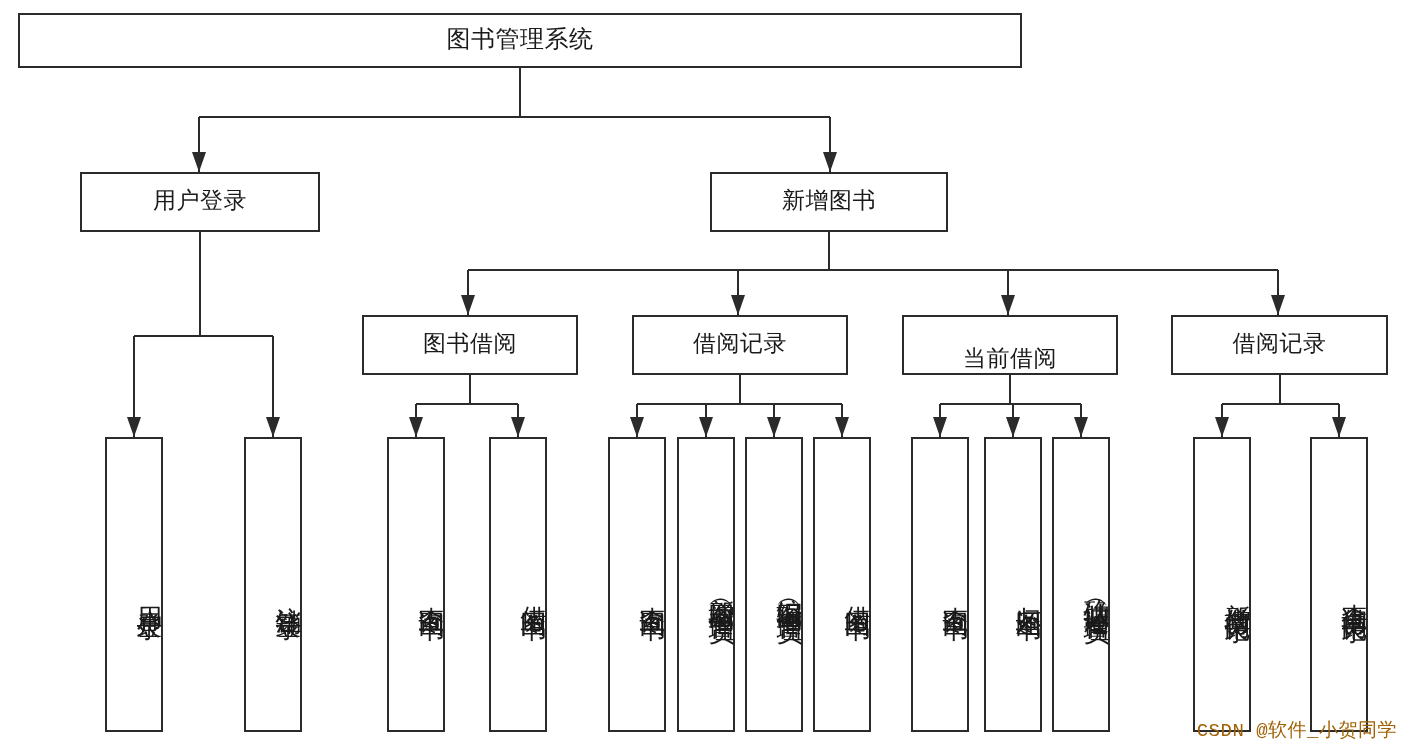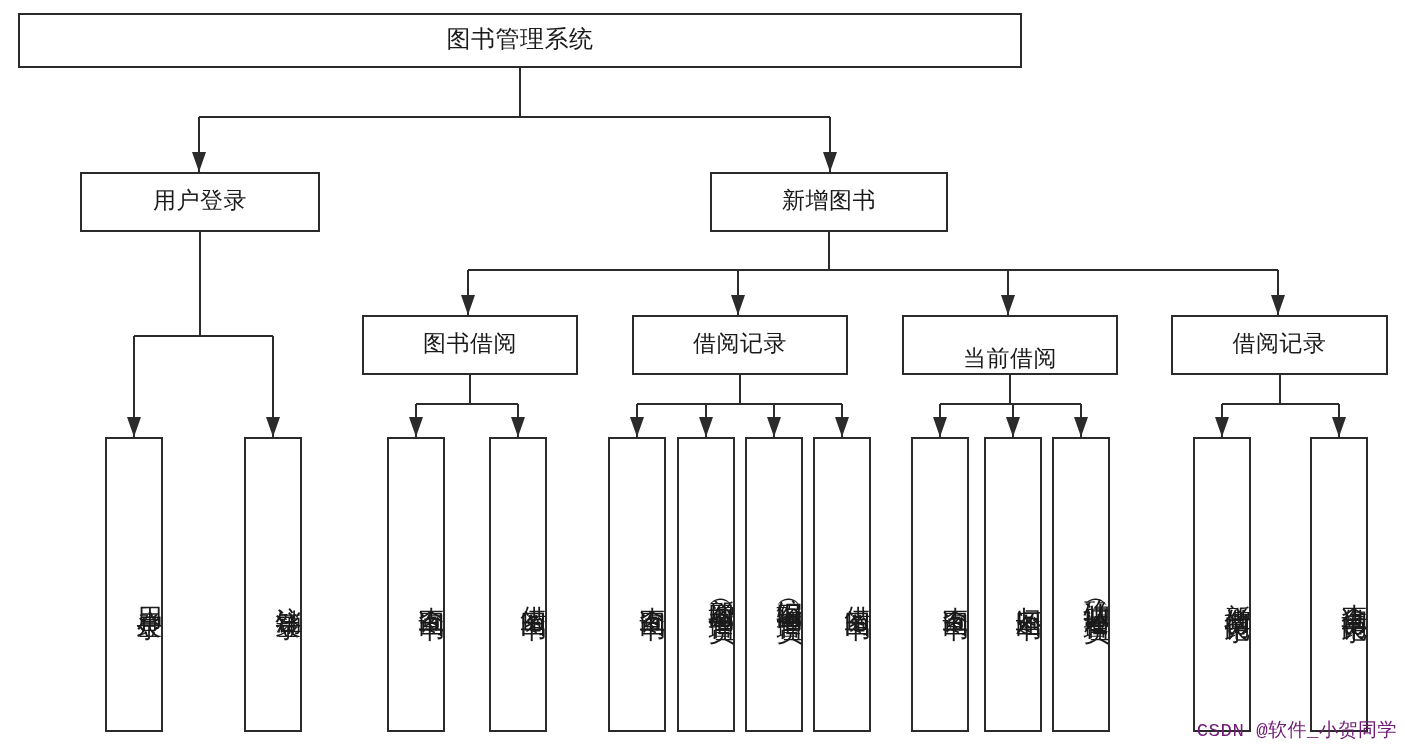--- a/index.html
+++ b/index.html
@@ -57,21 +57,21 @@
     white-space: nowrap;
   }
   .node.root {
     font-size: 24px;
   }
   .watermark {
     position: absolute;
     right: 8px;
     bottom: 4px;
     font-size: 19px;
-    color: #701a75;
+    color: #a16207;
     letter-spacing: 0.5px;
     z-index: 5;
     white-space: nowrap;
   }
 </style>
 </head>
 <body>
 
 <div id="canvas">
 

